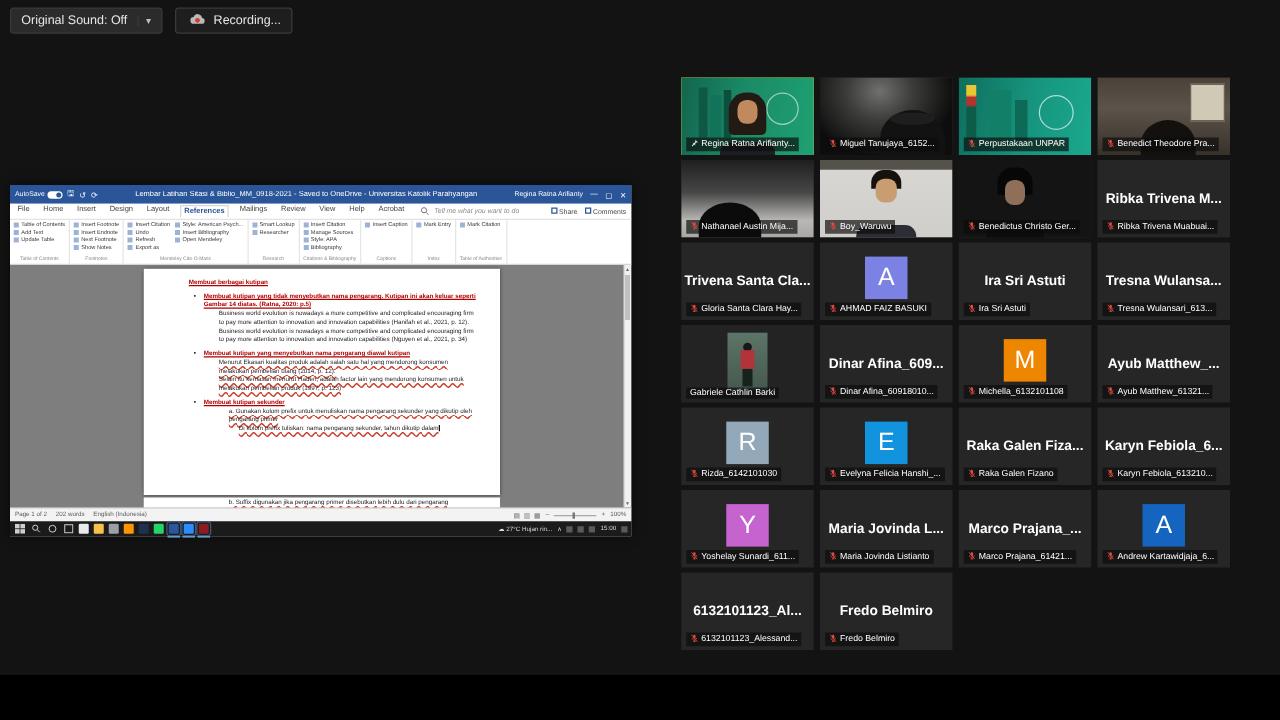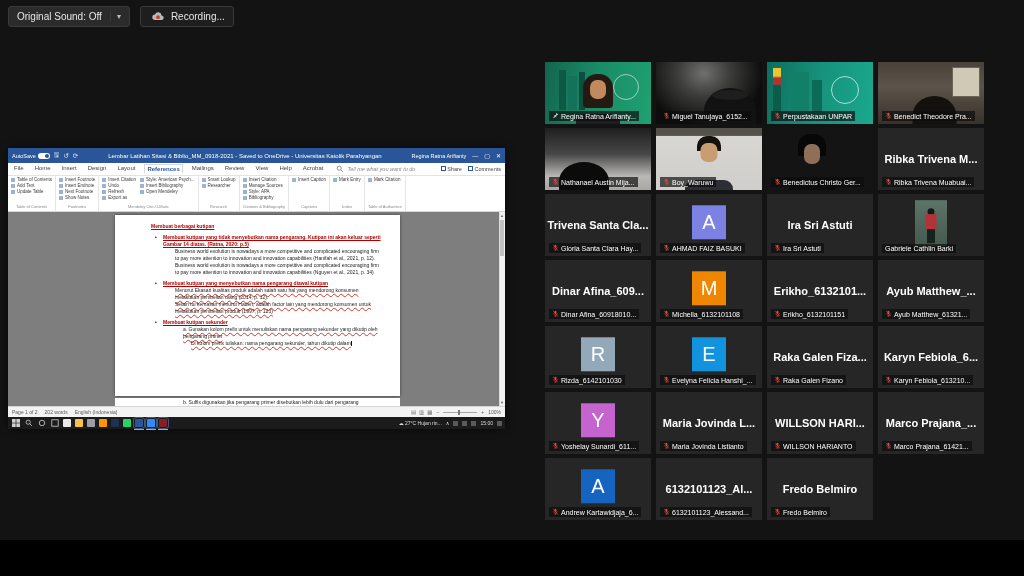--- a/index.html
+++ b/index.html
@@ -586,20 +586,33 @@
               <rect x="4.4" y="1.3" width="3.2" height="5.6" rx="1.6" fill="#e04a3f"></rect>
               <path d="M2.9 5.6c0 1.9 1.4 3.2 3.1 3.2s3.1-1.3 3.1-3.2" fill="none" stroke="#e04a3f" stroke-width="1.1"></path>
               <line x1="6" y1="8.8" x2="6" y2="10.6" stroke="#e04a3f" stroke-width="1.1"></line>
               <line x1="4.2" y1="10.6" x2="7.8" y2="10.6" stroke="#e04a3f" stroke-width="1.1"></line>
               <line x1="2.2" y1="1.4" x2="9.8" y2="10.8" stroke="#e04a3f" stroke-width="1.3"></line>
             </svg></span>
           <span>Ira Sri Astuti</span>
         </div>
       </div>
       <div class="tile">
+        <div class="tname">Tresna Wulansa...</div>
+        <div class="chip">
+          <span><svg viewBox="0 0 12 12" width="7" height="7">
+              <rect x="4.4" y="1.3" width="3.2" height="5.6" rx="1.6" fill="#e04a3f"></rect>
+              <path d="M2.9 5.6c0 1.9 1.4 3.2 3.1 3.2s3.1-1.3 3.1-3.2" fill="none" stroke="#e04a3f" stroke-width="1.1"></path>
+              <line x1="6" y1="8.8" x2="6" y2="10.6" stroke="#e04a3f" stroke-width="1.1"></line>
+              <line x1="4.2" y1="10.6" x2="7.8" y2="10.6" stroke="#e04a3f" stroke-width="1.1"></line>
+              <line x1="2.2" y1="1.4" x2="9.8" y2="10.8" stroke="#e04a3f" stroke-width="1.3"></line>
+            </svg></span>
+          <span>Tresna Wulansari_613...</span>
+        </div>
+      </div>
+      <div class="tile">
         <div class="vid v-gabriele">
           <div class="photo">
             <div class="phead"></div>
             <div class="pbody"></div>
             <div class="plegs"></div>
           </div>
         </div>
         <div class="chip">
           <span>Gabriele Cathlin Barki</span>
         </div>
@@ -624,33 +637,20 @@
               <rect x="4.4" y="1.3" width="3.2" height="5.6" rx="1.6" fill="#e04a3f"></rect>
               <path d="M2.9 5.6c0 1.9 1.4 3.2 3.1 3.2s3.1-1.3 3.1-3.2" fill="none" stroke="#e04a3f" stroke-width="1.1"></path>
               <line x1="6" y1="8.8" x2="6" y2="10.6" stroke="#e04a3f" stroke-width="1.1"></line>
               <line x1="4.2" y1="10.6" x2="7.8" y2="10.6" stroke="#e04a3f" stroke-width="1.1"></line>
               <line x1="2.2" y1="1.4" x2="9.8" y2="10.8" stroke="#e04a3f" stroke-width="1.3"></line>
             </svg></span>
           <span>Michella_6132101108</span>
         </div>
       </div>
       <div class="tile">
-        <div class="tname">Erikho_6132101...</div>
-        <div class="chip">
-          <span><svg viewBox="0 0 12 12" width="7" height="7">
-              <rect x="4.4" y="1.3" width="3.2" height="5.6" rx="1.6" fill="#e04a3f"></rect>
-              <path d="M2.9 5.6c0 1.9 1.4 3.2 3.1 3.2s3.1-1.3 3.1-3.2" fill="none" stroke="#e04a3f" stroke-width="1.1"></path>
-              <line x1="6" y1="8.8" x2="6" y2="10.6" stroke="#e04a3f" stroke-width="1.1"></line>
-              <line x1="4.2" y1="10.6" x2="7.8" y2="10.6" stroke="#e04a3f" stroke-width="1.1"></line>
-              <line x1="2.2" y1="1.4" x2="9.8" y2="10.8" stroke="#e04a3f" stroke-width="1.3"></line>
-            </svg></span>
-          <span>Erikho_6132101151</span>
-        </div>
-      </div>
-      <div class="tile">
         <div class="tname">Ayub Matthew_...</div>
         <div class="chip">
           <span><svg viewBox="0 0 12 12" width="7" height="7">
               <rect x="4.4" y="1.3" width="3.2" height="5.6" rx="1.6" fill="#e04a3f"></rect>
               <path d="M2.9 5.6c0 1.9 1.4 3.2 3.1 3.2s3.1-1.3 3.1-3.2" fill="none" stroke="#e04a3f" stroke-width="1.1"></path>
               <line x1="6" y1="8.8" x2="6" y2="10.6" stroke="#e04a3f" stroke-width="1.1"></line>
               <line x1="4.2" y1="10.6" x2="7.8" y2="10.6" stroke="#e04a3f" stroke-width="1.1"></line>
               <line x1="2.2" y1="1.4" x2="9.8" y2="10.8" stroke="#e04a3f" stroke-width="1.3"></line>
             </svg></span>
           <span>Ayub Matthew_61321...</span>
@@ -728,33 +728,20 @@
               <rect x="4.4" y="1.3" width="3.2" height="5.6" rx="1.6" fill="#e04a3f"></rect>
               <path d="M2.9 5.6c0 1.9 1.4 3.2 3.1 3.2s3.1-1.3 3.1-3.2" fill="none" stroke="#e04a3f" stroke-width="1.1"></path>
               <line x1="6" y1="8.8" x2="6" y2="10.6" stroke="#e04a3f" stroke-width="1.1"></line>
               <line x1="4.2" y1="10.6" x2="7.8" y2="10.6" stroke="#e04a3f" stroke-width="1.1"></line>
               <line x1="2.2" y1="1.4" x2="9.8" y2="10.8" stroke="#e04a3f" stroke-width="1.3"></line>
             </svg></span>
           <span>Maria Jovinda Listianto</span>
         </div>
       </div>
       <div class="tile">
-        <div class="tname">WILLSON HARI...</div>
-        <div class="chip">
-          <span><svg viewBox="0 0 12 12" width="7" height="7">
-              <rect x="4.4" y="1.3" width="3.2" height="5.6" rx="1.6" fill="#e04a3f"></rect>
-              <path d="M2.9 5.6c0 1.9 1.4 3.2 3.1 3.2s3.1-1.3 3.1-3.2" fill="none" stroke="#e04a3f" stroke-width="1.1"></path>
-              <line x1="6" y1="8.8" x2="6" y2="10.6" stroke="#e04a3f" stroke-width="1.1"></line>
-              <line x1="4.2" y1="10.6" x2="7.8" y2="10.6" stroke="#e04a3f" stroke-width="1.1"></line>
-              <line x1="2.2" y1="1.4" x2="9.8" y2="10.8" stroke="#e04a3f" stroke-width="1.3"></line>
-            </svg></span>
-          <span>WILLSON HARIANTO</span>
-        </div>
-      </div>
-      <div class="tile">
         <div class="tname">Marco Prajana_...</div>
         <div class="chip">
           <span><svg viewBox="0 0 12 12" width="7" height="7">
               <rect x="4.4" y="1.3" width="3.2" height="5.6" rx="1.6" fill="#e04a3f"></rect>
               <path d="M2.9 5.6c0 1.9 1.4 3.2 3.1 3.2s3.1-1.3 3.1-3.2" fill="none" stroke="#e04a3f" stroke-width="1.1"></path>
               <line x1="6" y1="8.8" x2="6" y2="10.6" stroke="#e04a3f" stroke-width="1.1"></line>
               <line x1="4.2" y1="10.6" x2="7.8" y2="10.6" stroke="#e04a3f" stroke-width="1.1"></line>
               <line x1="2.2" y1="1.4" x2="9.8" y2="10.8" stroke="#e04a3f" stroke-width="1.3"></line>
             </svg></span>
           <span>Marco Prajana_61421...</span>

